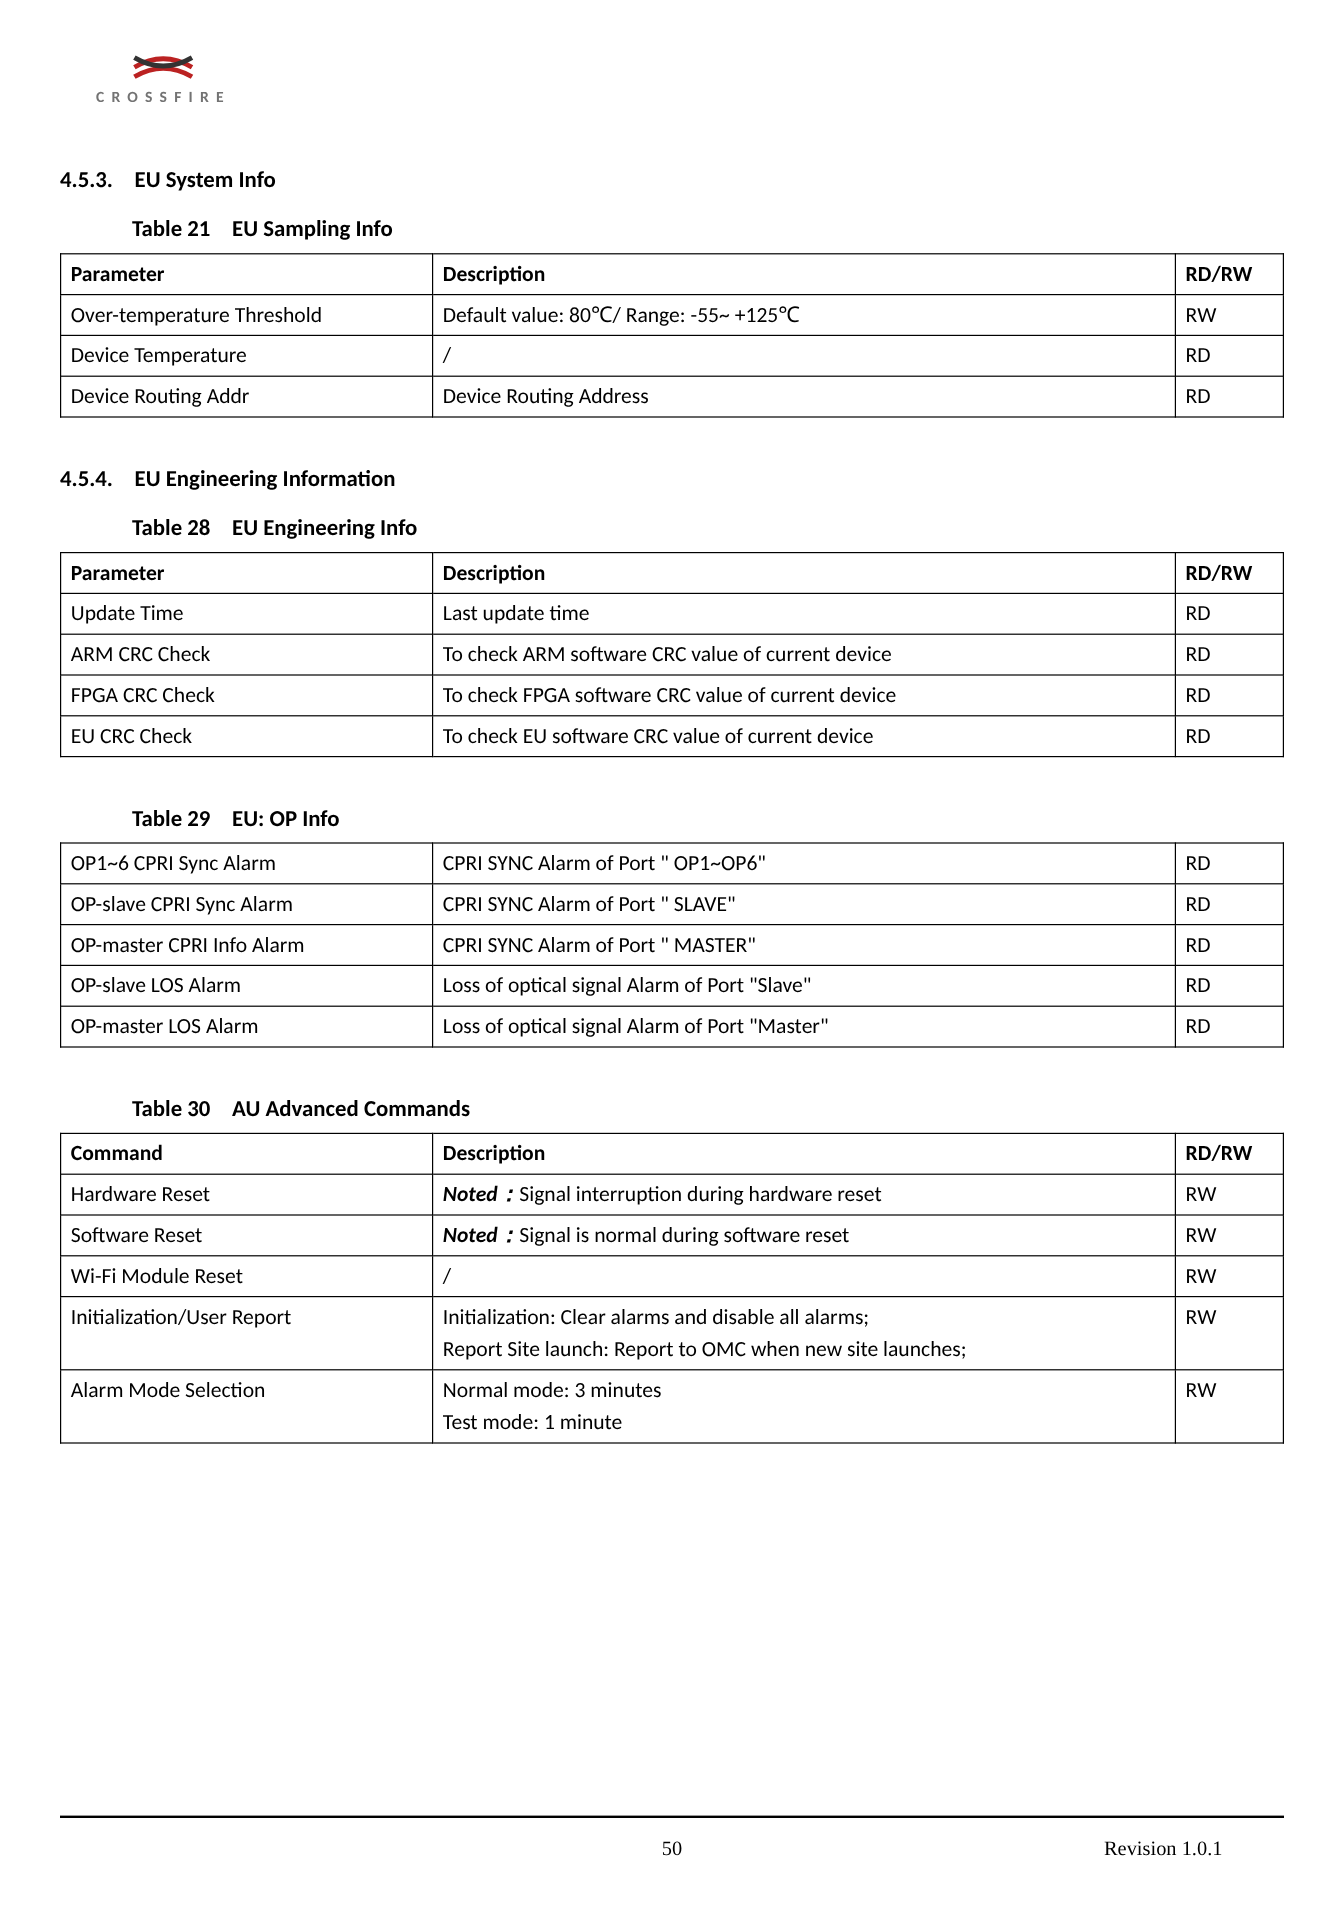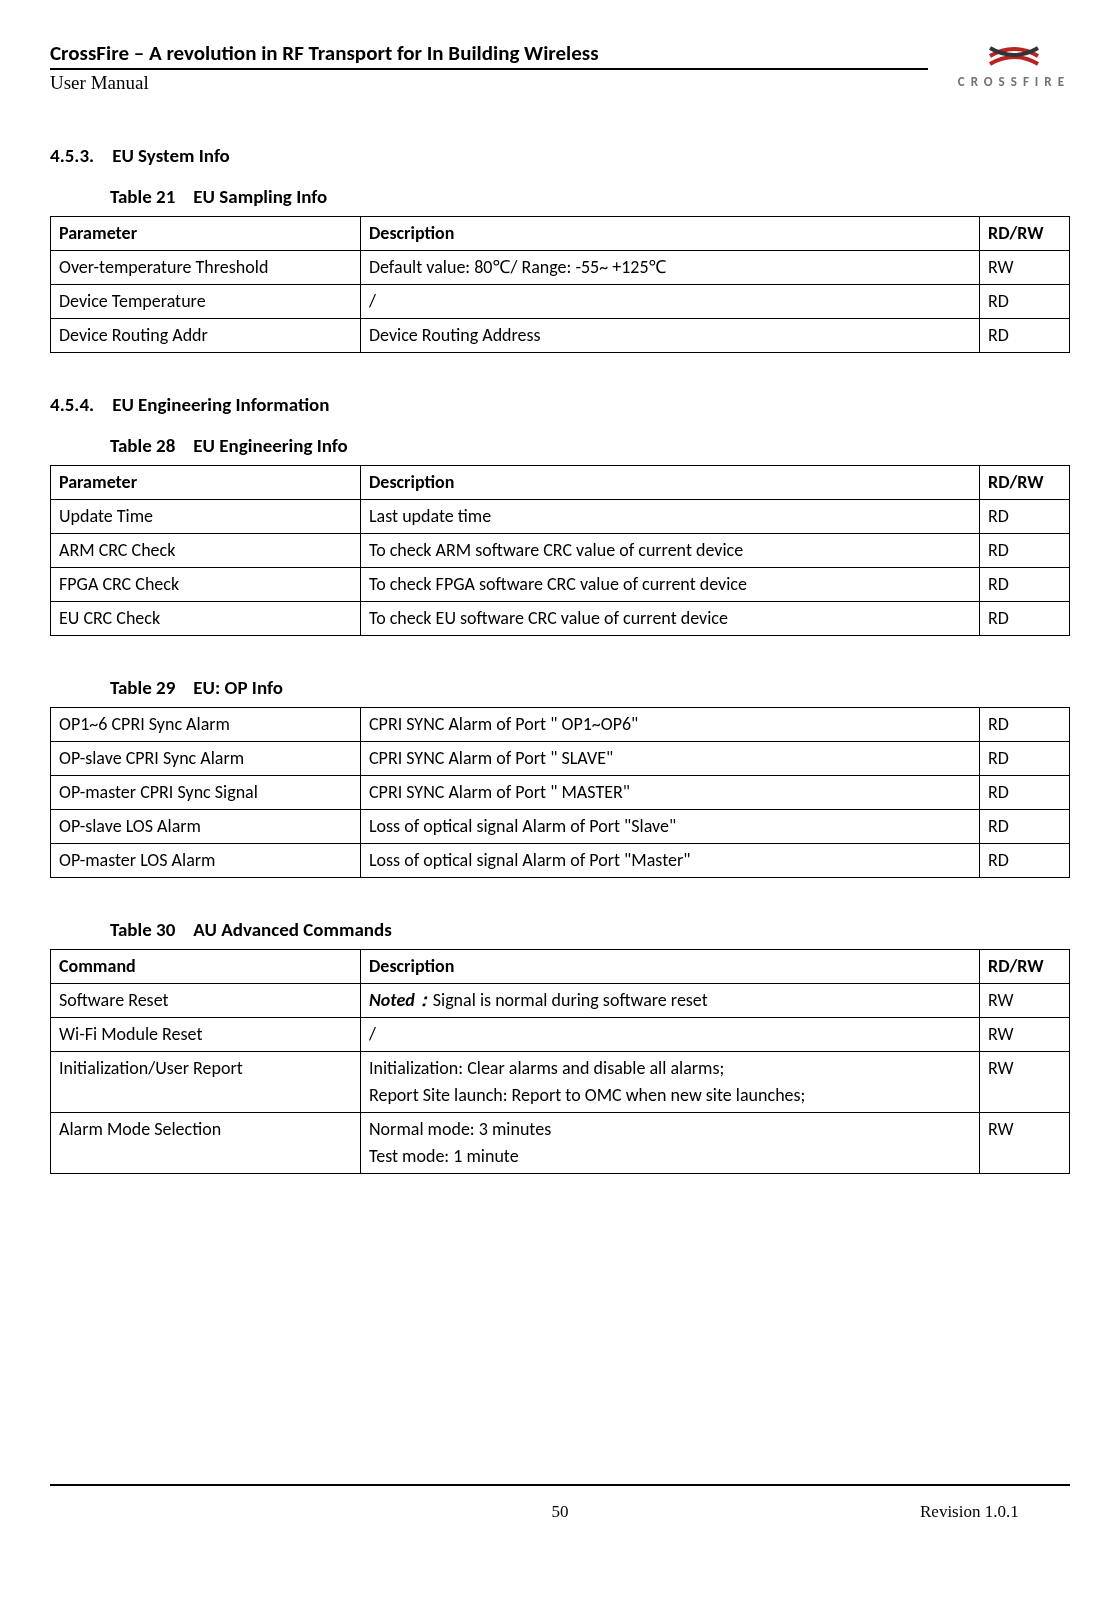--- a/index.html
+++ b/index.html
@@ -85,24 +85,20 @@
     font-family: "Times New Roman", serif;
     font-size: 17px;
   }
   .footer-center { flex: 1; text-align: center; }
   .footer-right { text-align: left; }
 </style>
 </head>
 <body>
 
 <div class="header">
-  <div class="header-left">
-    <span class="doc-title">CrossFire – A revolution in RF Transport for In Building Wireless</span>
-    <span class="doc-subtitle">User Manual</span>
-  </div>
   <div class="logo">
     <span>
       <svg width="60" height="32" viewBox="0 0 60 32">
         <path d="M6 24 Q30 10 54 24" stroke="#b22" stroke-width="4" fill="none"></path>
         <path d="M6 16 Q30 2 54 16" stroke="#b22" stroke-width="4" fill="none"></path>
         <path d="M6 8 Q30 22 54 8" stroke="#333" stroke-width="4" fill="none"></path>
       </svg>
     </span>
     <div class="logo-text">CROSSFIRE</div>
   </div>
@@ -201,21 +197,21 @@
         <td>OP1~6 CPRI Sync Alarm</td>
         <td>CPRI SYNC Alarm of Port " OP1~OP6"</td>
         <td>RD</td>
       </tr>
   <tr>
         <td>OP-slave CPRI Sync Alarm</td>
         <td>CPRI SYNC Alarm of Port " SLAVE"</td>
         <td>RD</td>
       </tr>
   <tr>
-        <td>OP-master CPRI Sync Signal</td>
+        <td>OP-master CPRI Info Alarm</td>
         <td>CPRI SYNC Alarm of Port " MASTER"</td>
         <td>RD</td>
       </tr>
   <tr>
         <td>OP-slave LOS Alarm</td>
         <td>Loss of optical signal Alarm of Port "Slave"</td>
         <td>RD</td>
       </tr>
   <tr>
         <td>OP-master LOS Alarm</td>
@@ -232,20 +228,25 @@
   <colgroup>
       <col class="c1">
       <col class="c2">
       <col class="c3">
     </colgroup>
   <tbody>
       <tr>
     <th>Command</th>
     <th>Description</th>
     <th>RD/RW</th>
+  </tr>
+  <tr>
+    <td>Hardware Reset</td>
+    <td><span class="noted">Noted：</span><span>Signal interruption during hardware reset</span></td>
+    <td>RW</td>
   </tr>
   <tr>
     <td>Software Reset</td>
     <td><span class="noted">Noted：</span><span>Signal is normal during software reset</span></td>
     <td>RW</td>
   </tr>
   <tr>
     <td>Wi-Fi Module Reset</td>
     <td>/</td>
     <td>RW</td>

